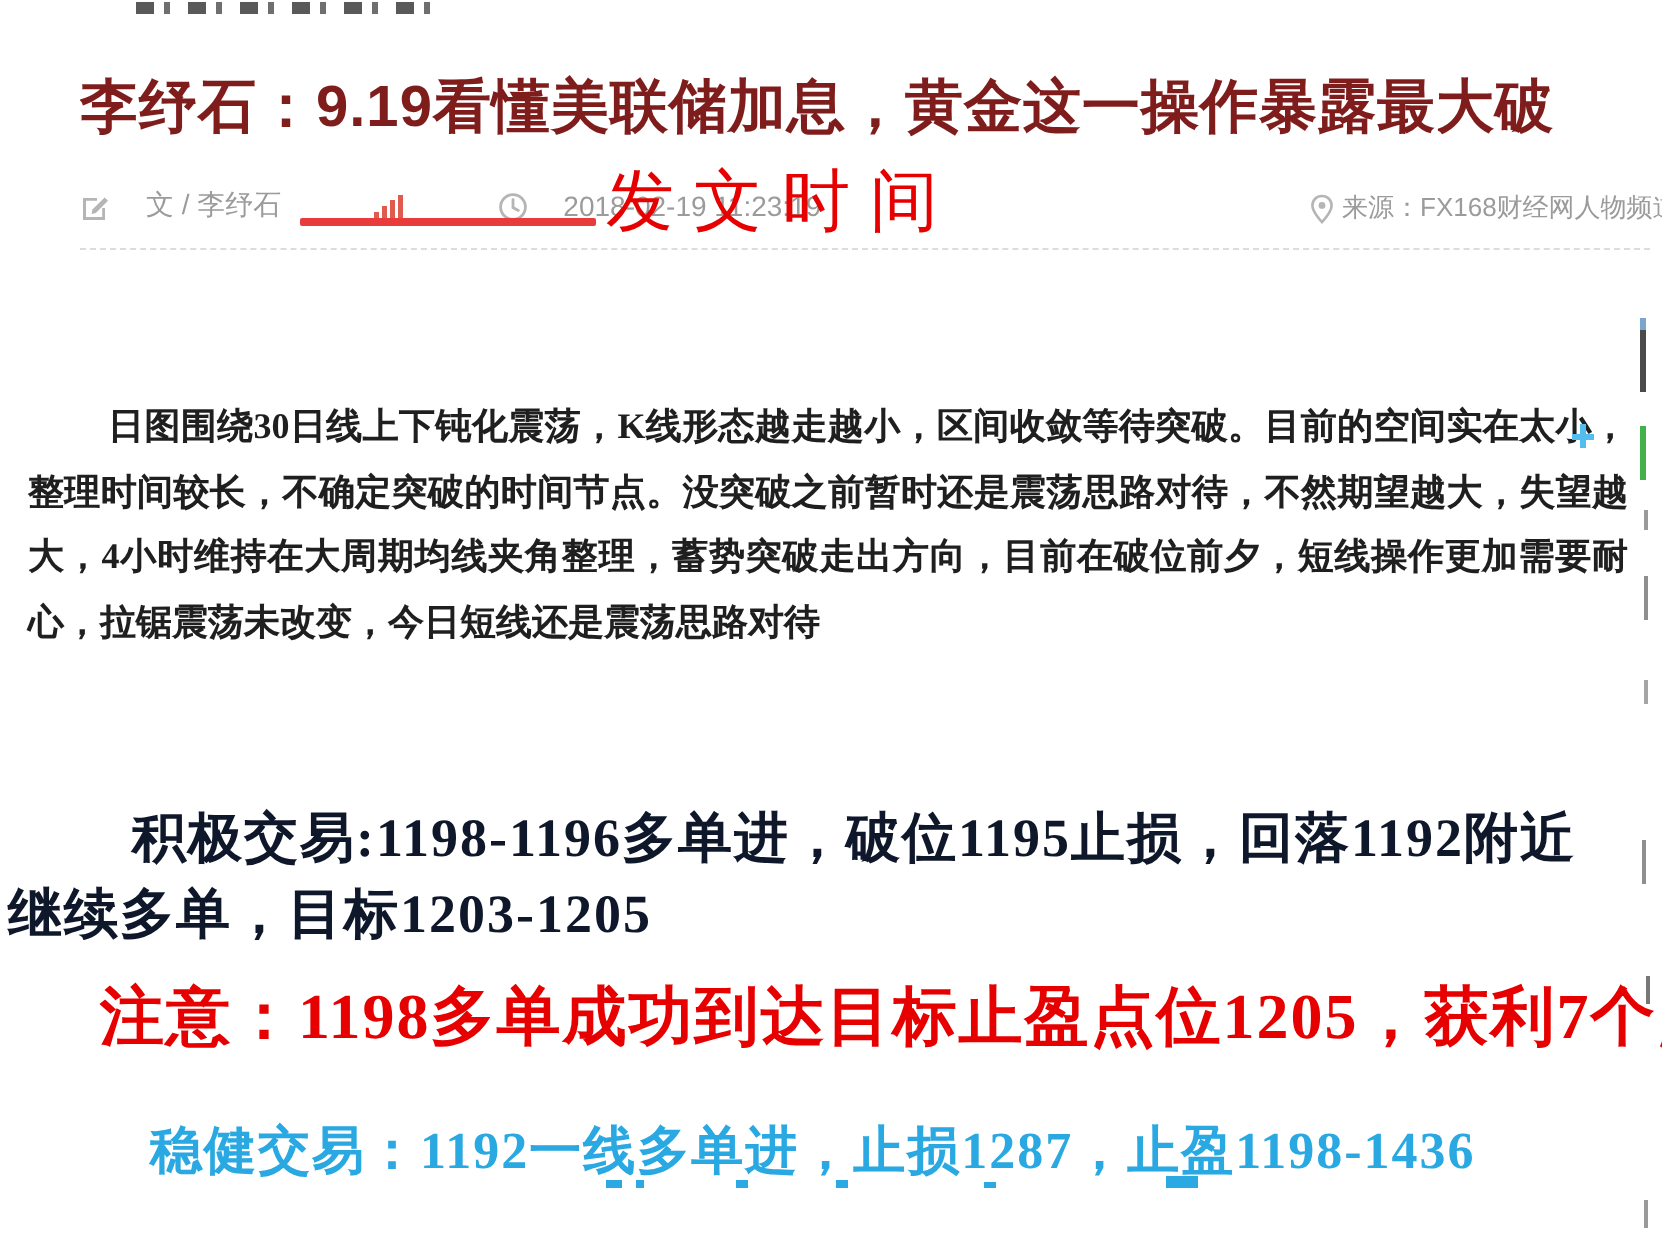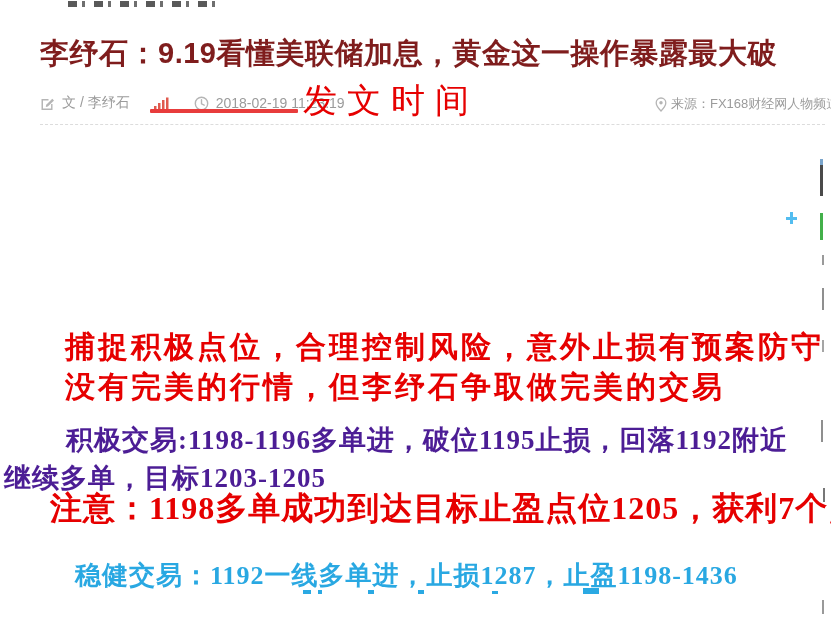--- a/index.html
+++ b/index.html
@@ -16,21 +16,21 @@
     opacity:.85;
   }
   .title {
     position:absolute; left:40px; top:34px; width:791px; height:40px;
     font-size:29px; font-weight:bold; color:#7f1d1d; letter-spacing:.5px;
     white-space:nowrap; overflow:hidden;
     font-family:"Liberation Sans", sans-serif;
   }
   .meta-row {
     position:absolute; left:40px; top:93px; height:20px;
-    display:flex; align-items:center; gap:7px;
+    display:flex; align-items:center; gap:18px;
     font-size:14px; color:#9b9b9b; white-space:nowrap;
   }
   .meta-row svg { display:block; }
   .meta-sep { width:10px; }
   .time-underline {
     position:absolute; left:150px; top:109px; width:148px; height:4px;
     background:#e83c3c; border-radius:1px;
   }
   .time-annotation {
     position:absolute; left:303px; top:78px;
@@ -56,22 +56,22 @@
     font-size:18px; line-height:32.5px; font-weight:bold; color:#1f1f1f;
     text-indent:40px; text-align:justify;
     font-family:"Liberation Serif", serif;
   }
   .red-notes {
     position:absolute; left:65px; top:327px;
     font-size:30px; line-height:40px; font-weight:bold; color:#e60000;
     letter-spacing:3px; font-family:"Liberation Serif", serif;
   }
   .trade-aggressive {
-    position:absolute; left:4px; top:421px; width:812px;
-    font-size:27px; line-height:38px; font-weight:bold; color:#4c1d95;
+    position:absolute; left:4px; top:400px; width:812px;
+    font-size:27px; line-height:38px; font-weight:bold; color:#0f172a;
     text-indent:62px; letter-spacing:1px;
     font-family:"Liberation Serif", serif;
   }
   .alert-line {
     position:absolute; left:50px; top:487px;
     font-size:32px; font-weight:bold; color:#e60000; letter-spacing:1px;
     white-space:nowrap; font-family:"Liberation Serif", serif;
   }
   .trade-steady {
     position:absolute; left:75px; top:558px;
@@ -119,25 +119,22 @@
     <svg width="12" height="15" viewBox="0 0 12 15">
       <path d="M6 1 C3.2 1 1.2 3.1 1.2 5.7 C1.2 9 6 14 6 14 C6 14 10.8 9 10.8 5.7 C10.8 3.1 8.8 1 6 1 Z" fill="none" stroke="#b5b5b5" stroke-width="1.3"></path>
       <circle cx="6" cy="5.7" r="1.7" fill="#b5b5b5"></circle>
     </svg>
     <span>来源：FX168财经网人物频道</span>
   </div>
 
   <div class="dashed-sep"></div>
 
 
+  <p class="analysis">日图围绕30日线上下钝化震荡，K线形态越走越小，区间收敛等待突破。目前的空间实在太小，整理时间较长，不确定突破的时间节点。没突破之前暂时还是震荡思路对待，不然期望越大，失望越大，4小时维持在大周期均线夹角整理，蓄势突破走出方向，目前在破位前夕，短线操作更加需要耐心，拉锯震荡未改变，今日短线还是震荡思路对待</p>
 
-  <div class="red-notes">
-    <div>捕捉积极点位，合理控制风险，意外止损有预案防守</div>
-    <div>没有完美的行情，但李纾石争取做完美的交易</div>
-  </div>
 
   <div class="trade-aggressive">积极交易:1198-1196多单进，破位1195止损，回落1192附近继续多单，目标1203-1205</div>
 
   <div class="alert-line">注意：1198多单成功到达目标止盈点位1205，获利7个点</div>
 
   <div class="trade-steady">稳健交易：1192一线多单进，止损1287，止盈1198-1436</div>
 
   <div class="bottom-clip">
     <span style="left:303px; top:590px; width:8px;  height:4px;"></span>
     <span style="left:318px; top:590px; width:4px;  height:4px;"></span>

